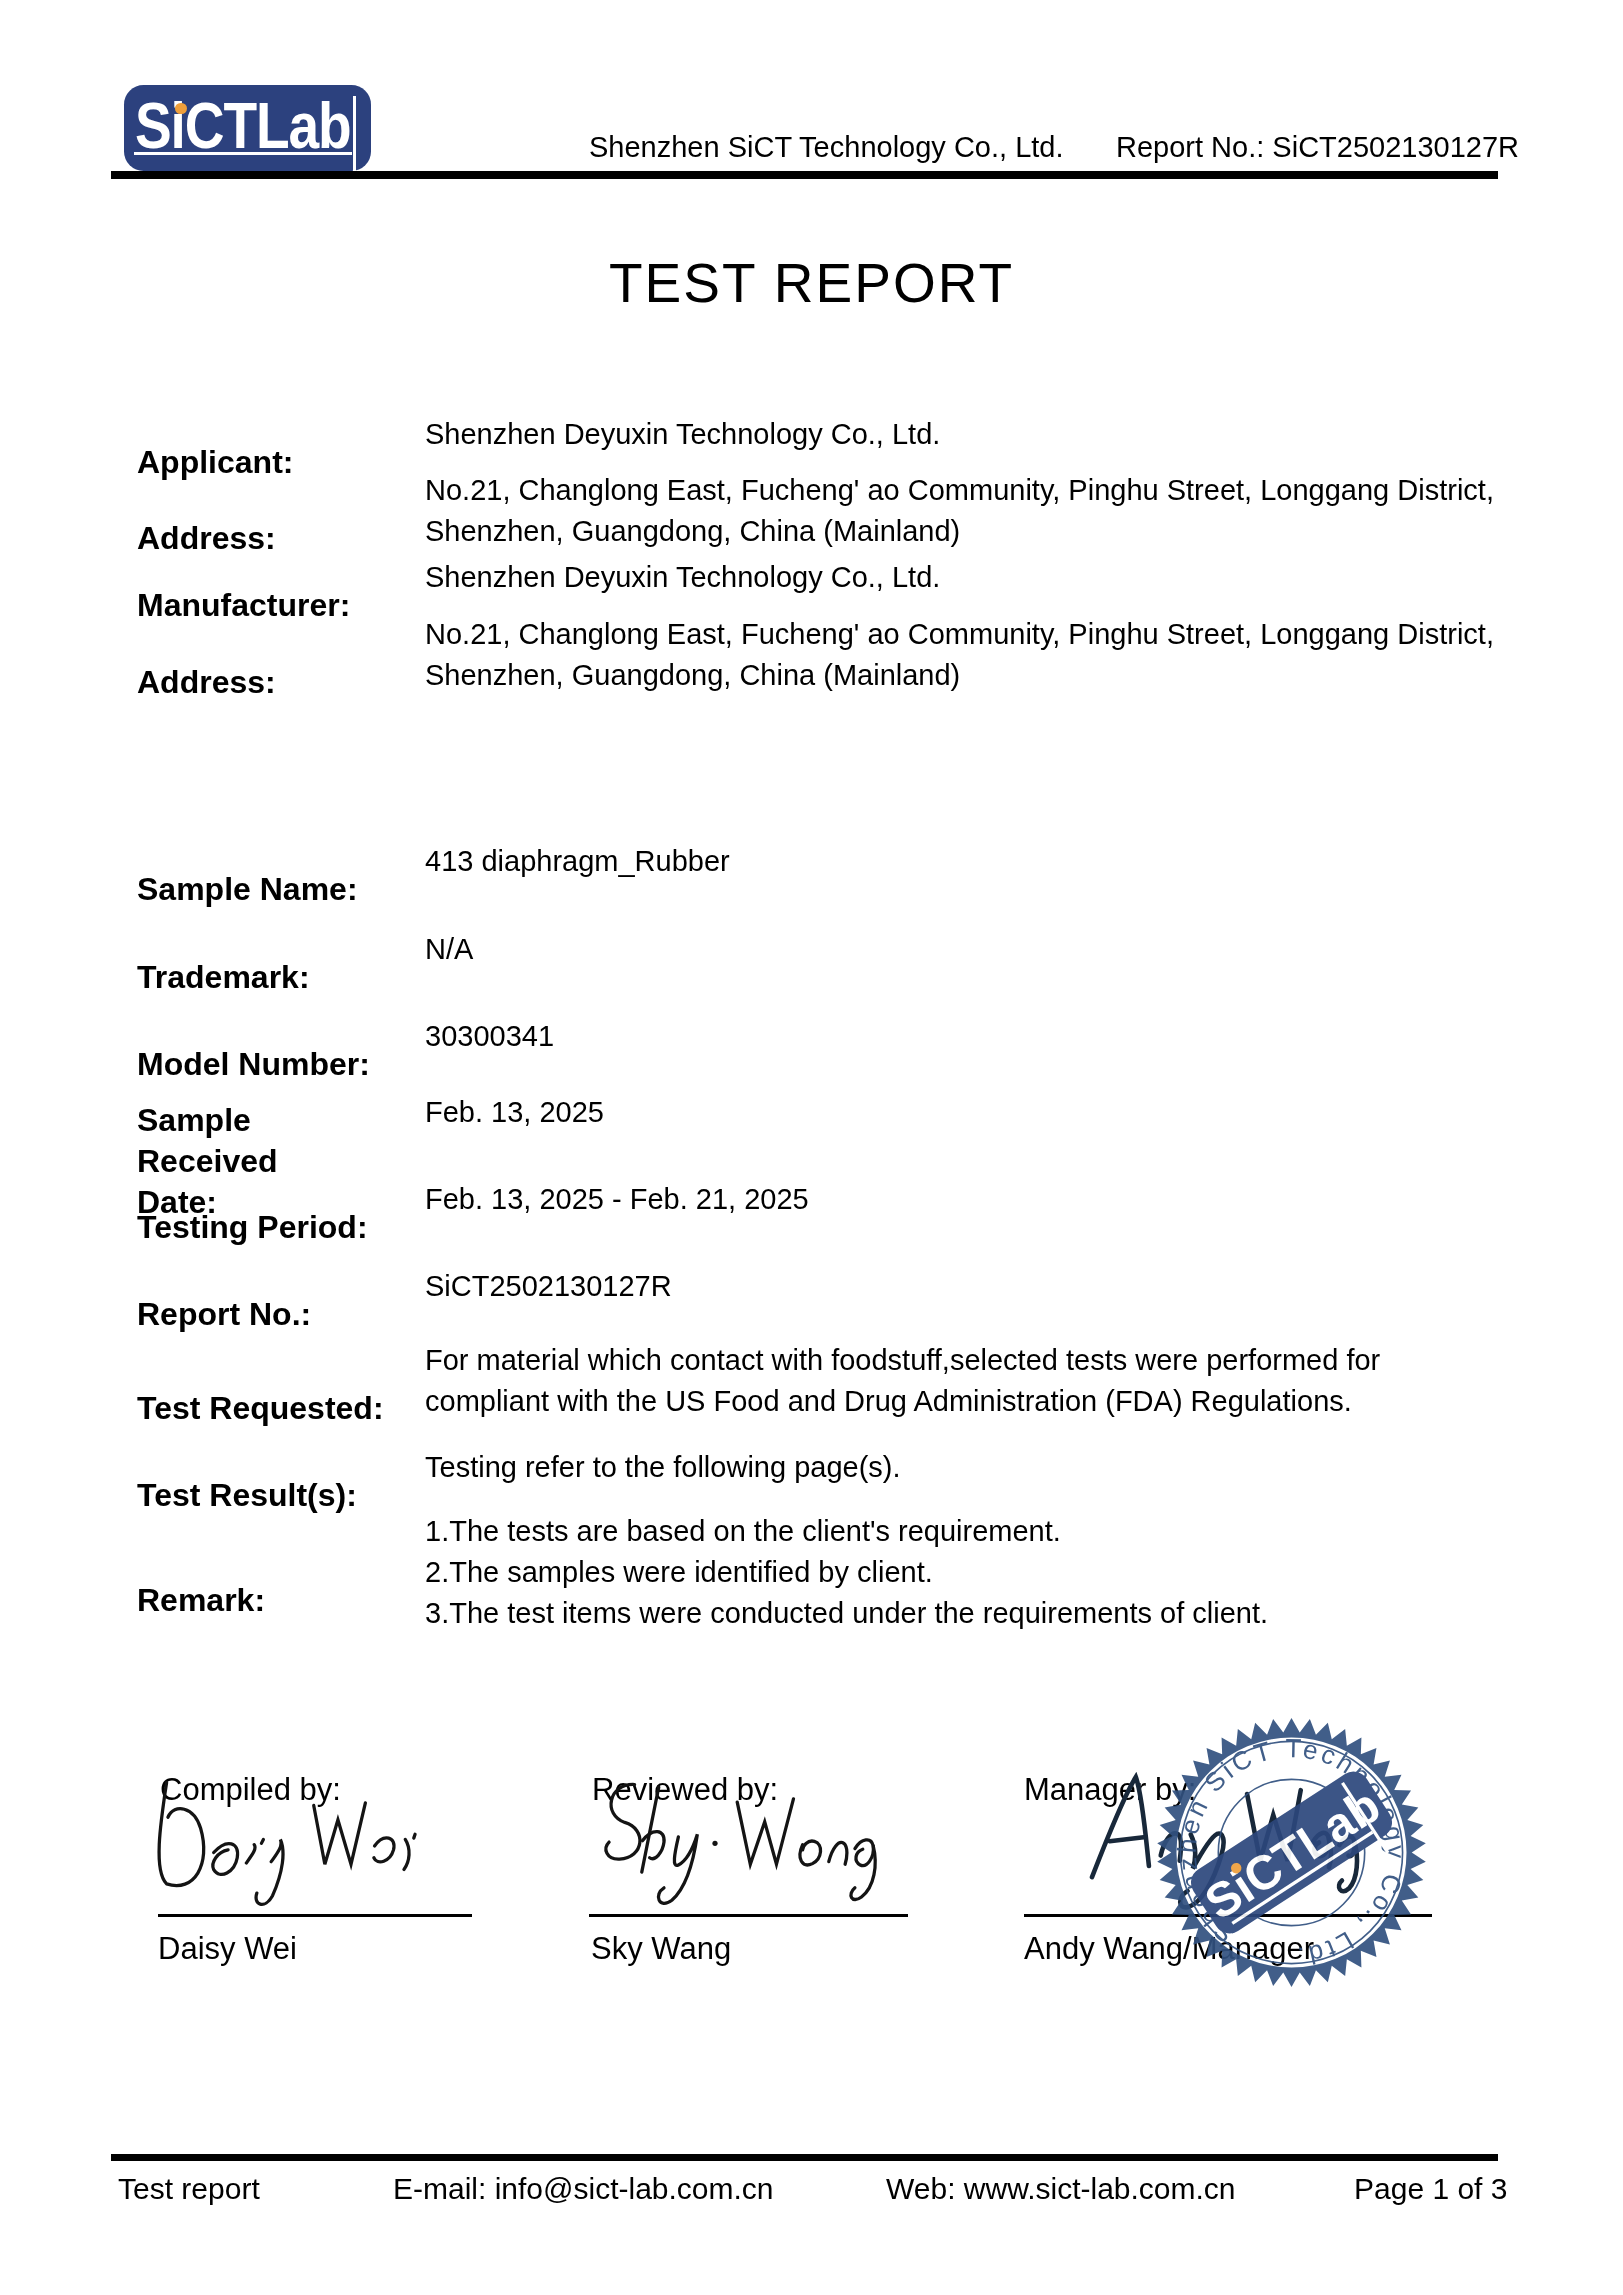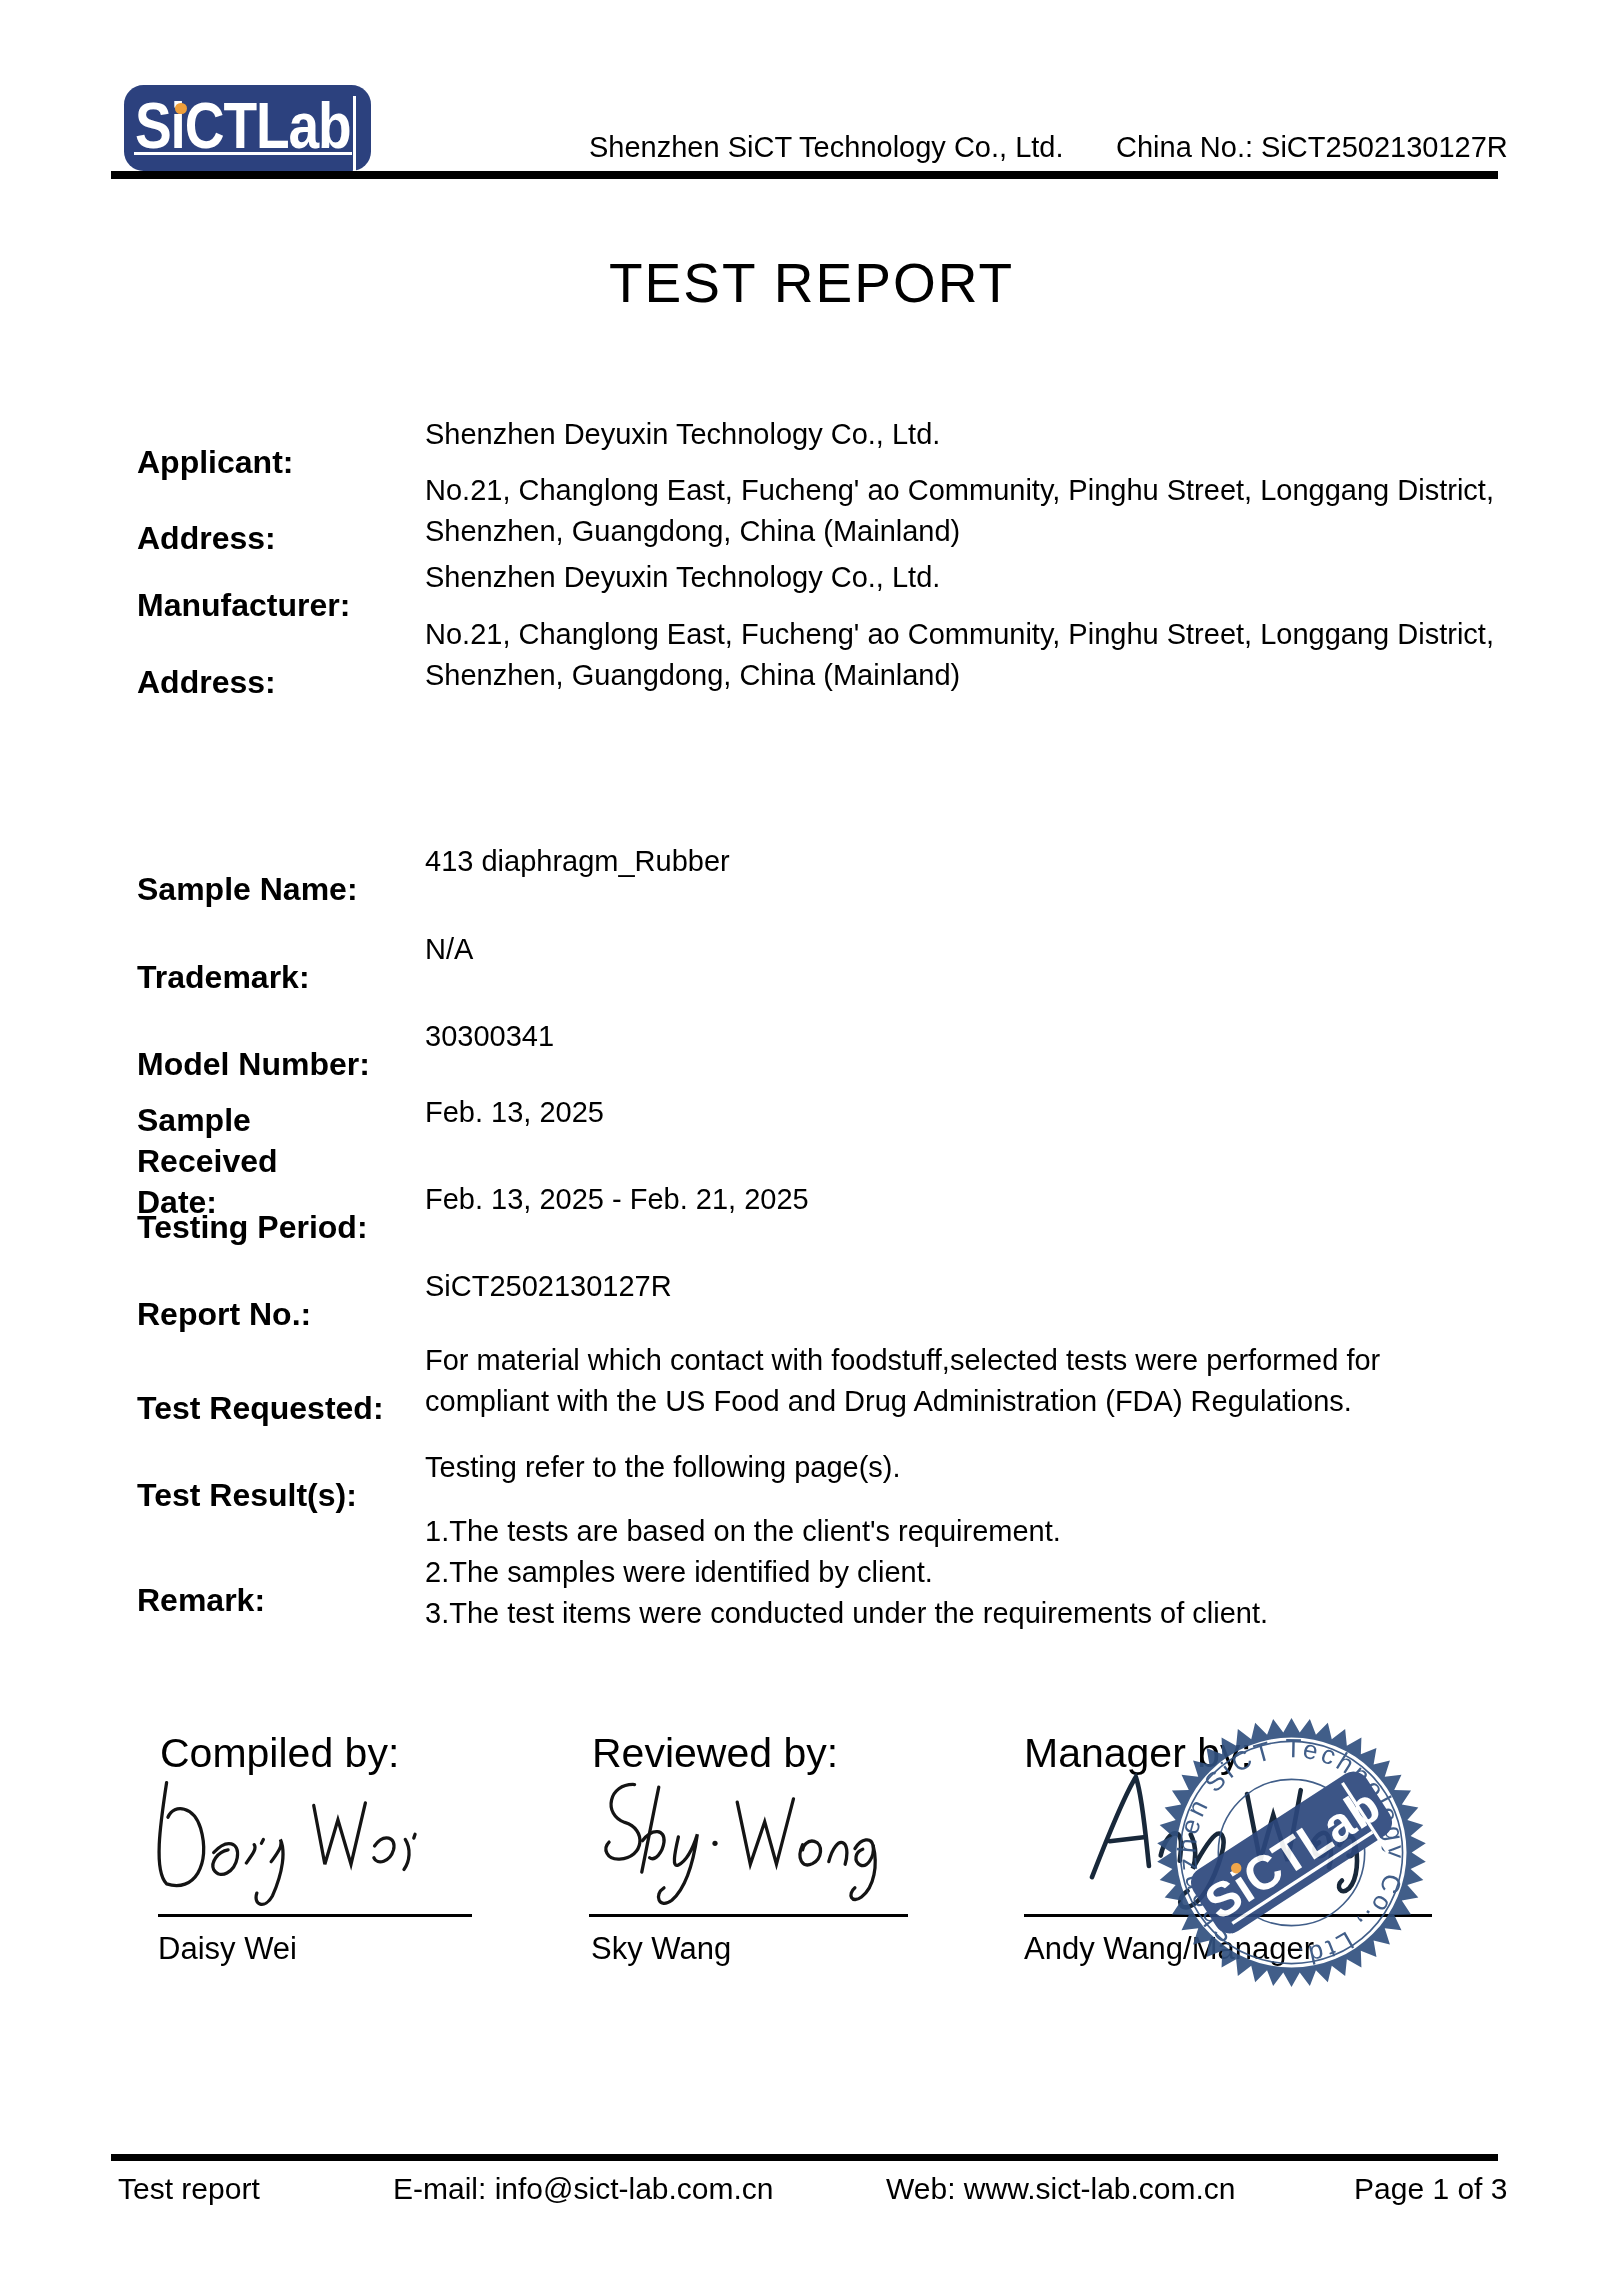--- a/index.html
+++ b/index.html
@@ -26,21 +26,21 @@
   .title{position:absolute; left:0; top:251px; width:1623px; text-align:center;
          font-size:55px; letter-spacing:2px;}
   
   .row{position:absolute; left:137px; width:1357px;}
   .lbl{position:absolute; left:0; top:0; font-weight:bold; font-size:32px; line-height:41px;margin-top:28px;}
   .val{position:absolute; left:288px; top:0; width:1079px; font-size:29px; line-height:41px; white-space:pre-line;}
   .intro{position:absolute; left:137px; top:774px; font-weight:bold; font-size:31px;}
   .lbl-narrow{width:229px;}
   .off30{top:19.6px;} .off62{top:41px;}
   
-  .sig-label{position:absolute; top:1730px; font-size:41px;}
+  .sig-label{position:absolute; top:1772px; font-size:31px;}
   .sig-line{position:absolute; top:1914px; height:3.3px; background:#000;}
   .sig-name{position:absolute; top:1931px; font-size:31px;text-align:right;}
   .sig-svg{position:absolute;}
   
   .disclaimer{position:absolute; left:139px; top:1994px; width:1346px;
       font-size:30px; line-height:41px; font-style:italic; text-align:justify;}
   .ftr-rule{position:absolute; left:111px; top:2154px; width:1387px; height:6.5px; background:#000;}
   .ftr{position:absolute; top:2172px; font-size:30px;}
   .seal{position:absolute; left:1151px; top:1712px; width:281px; height:281px;}
 </style>
@@ -49,21 +49,21 @@
 
 <div class="page">
 
   <div class="logo">
     <div class="logo-text">SiCTLab</div>
     <div class="logo-dot"></div>
     <div class="logo-underline"></div>
     <div class="logo-vline"></div>
   </div>
   <div class="hdr-company">Shenzhen SiCT Technology Co., Ltd.</div>
-  <div class="hdr-report">China No.: SiCT2502130127R</div>
+  <div class="hdr-report">Report No.: SiCT2502130127R</div>
   <div class="hdr-rule"></div>
 
   <div class="title">TEST REPORT</div>
 
   <div class="row" style="top:414px">
     <span class="lbl">Applicant:</span>
     <span class="val">Shenzhen Deyuxin Technology Co., Ltd.</span>
   </div>
   <div class="row" style="top:470px">
     <span class="lbl off30">Address:</span>

